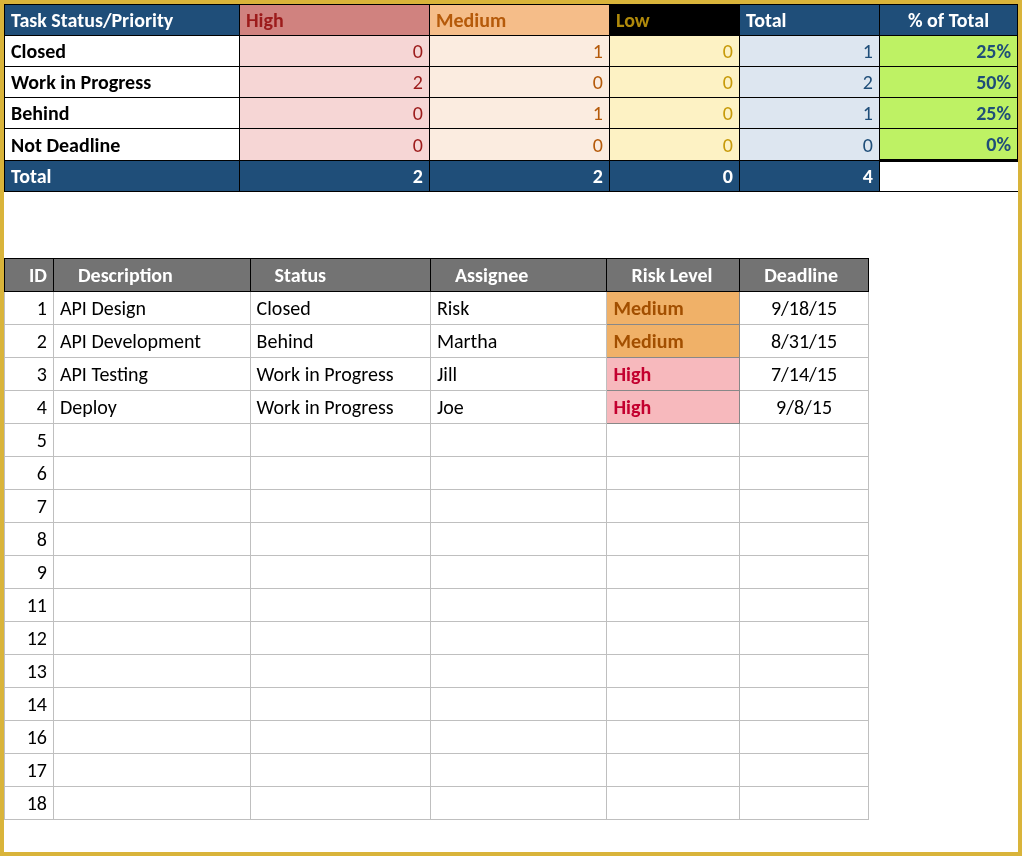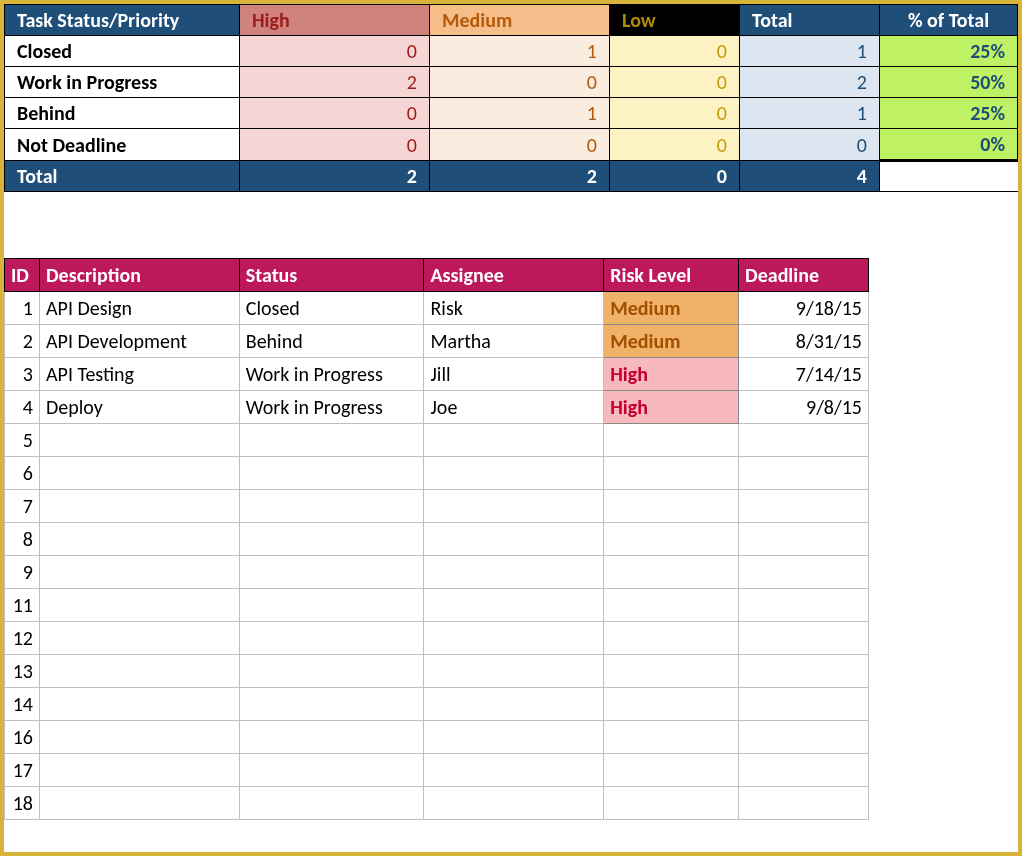--- a/index.html
+++ b/index.html
@@ -15,21 +15,21 @@
   }
 
   
   .summary {
     border-collapse: collapse;
     width: 1014px;
     margin: 0;
   }
   .summary th, .summary td {
     border: 1px solid #000;
-    padding: 2px 12px;
+    padding: 2px 6px;
     height: 30px;
     line-height: 26px;
   }
   .summary .hdr {
     font-weight: bold;
     color: #fff;
     text-align: left;
   }
   .summary .hdr-navy { background: #1f4e79; }
   .summary .hdr-high { background: #d0827f; color: #9c1b1b; }
@@ -79,34 +79,35 @@
   .tasks th, .tasks td {
     border: 1px solid #bfbfbf;
     padding: 2px 6px;
     height: 32px;
     line-height: 28px;
     text-align: left;
     font-weight: normal;
     background: #fff;
   }
   .tasks thead th {
-    background: #be185d;
+    background: #737373;
     color: #fff;
     font-weight: bold;
     border: 1px solid #000;
+    padding-left: 24px;
   }
   .tasks .id { text-align: right; width: 35px; }
   .tasks col.tc1 { width: 35px; }
   .tasks col.tc2 { width: 200px; }
   .tasks col.tc3 { width: 185px; }
   .tasks col.tc4 { width: 180px; }
   .tasks col.tc5 { width: 135px; }
   .tasks col.tc6 { width: 130px; }
 
-  .tasks .deadline { text-align: right; }
+  .tasks .deadline { text-align: center; }
   .tasks .risk-medium {
     background: #f0b168;
     color: #a24f00;
     font-weight: bold;
     border: 1px solid #888;
   }
   .tasks .risk-high {
     background: #f7b9bd;
     color: #c3002f;
     font-weight: bold;

